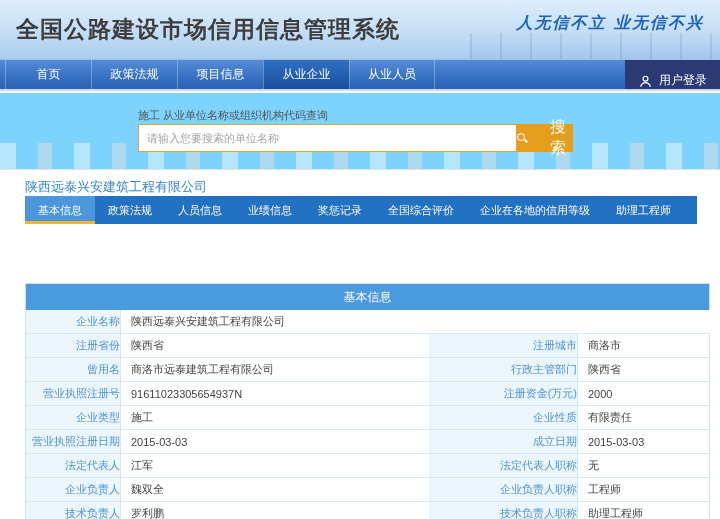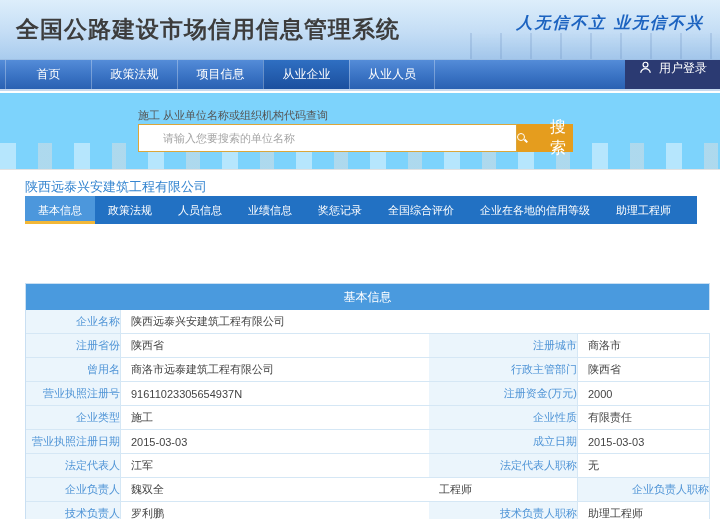--- a/index.html
+++ b/index.html
@@ -44,39 +44,39 @@
     color:#fff; font-size:12px; cursor:pointer;
     border-left:1px solid rgba(255,255,255,.30);
   }
   .nav-item:last-child { border-right:1px solid rgba(255,255,255,.30); }
   .nav-item.active {
     background:linear-gradient(180deg,#2f6fc2 0%, #1b4f9e 100%);
   }
   .nav-spacer { flex:1; }
   .login-btn {
     width:95px; background:#2b3a72; color:#fff; font-size:12px;
-    display:flex; align-items:flex-start; justify-content:center; gap:6px; cursor:pointer;
+    display:flex; align-items:flex-end; justify-content:center; gap:6px; cursor:pointer;
   }
 
   
   .search-band {
     position:absolute; top:93px; left:0; width:720px; height:77px;
     background:#7dd3fc; border-bottom:1px solid #e2e2e2;
   }
   .search-band::after {
     content:""; position:absolute; left:0; bottom:0; width:100%; height:26px; opacity:.55;
     background:repeating-linear-gradient(90deg, rgba(255,255,255,.8) 0 16px, rgba(255,255,255,0) 16px 38px, rgba(223,223,223,.9) 38px 52px, rgba(255,255,255,0) 52px 74px);
   }
   .search-label {
     position:absolute; left:138px; top:15px; font-size:11px; color:#555;
   }
   .search-row { position:absolute; left:138px; top:31px; display:flex; z-index:2; }
   .search-input {
     width:379px; height:28px; border:1px solid #dba63a; background:#fff;
-    font-size:11px; color:#333; padding:0 24px; outline:none;
+    font-size:11px; color:#333; padding:0 8px; outline:none;
     font-family:"Liberation Sans", sans-serif;
   }
   .search-input::placeholder { color:#a5a5a5; }
   .search-btn {
     width:56px; height:28px; border:none; background:#e59d1e; color:#fff;
     font-size:16px; letter-spacing:2px; cursor:pointer;
     display:flex; align-items:center; justify-content:center; gap:17px;
     font-family:"Liberation Sans", sans-serif;
   }
   .mag { position:relative; width:11px; height:11px; flex:0 0 auto; }
@@ -209,22 +209,22 @@
         <div class="cell lab">营业执照注册日期</div>
         <div class="cell val">2015-03-03</div>
         <div class="cell lab">成立日期</div>
         <div class="cell val">2015-03-03</div>
         <div class="cell lab">法定代表人</div>
         <div class="cell val">江军</div>
         <div class="cell lab">法定代表人职称</div>
         <div class="cell val">无</div>
         <div class="cell lab">企业负责人</div>
         <div class="cell val">魏双全</div>
+        <div class="cell lab">企业负责人职称</div>
         <div class="cell val">工程师</div>
-        <div class="cell lab">企业负责人职称</div>
         <div class="cell lab">技术负责人</div>
         <div class="cell val">罗利鹏</div>
         <div class="cell lab">技术负责人职称</div>
         <div class="cell val">助理工程师</div>
       </div>
   </div>
 
 </div>
 
 </body></html>

